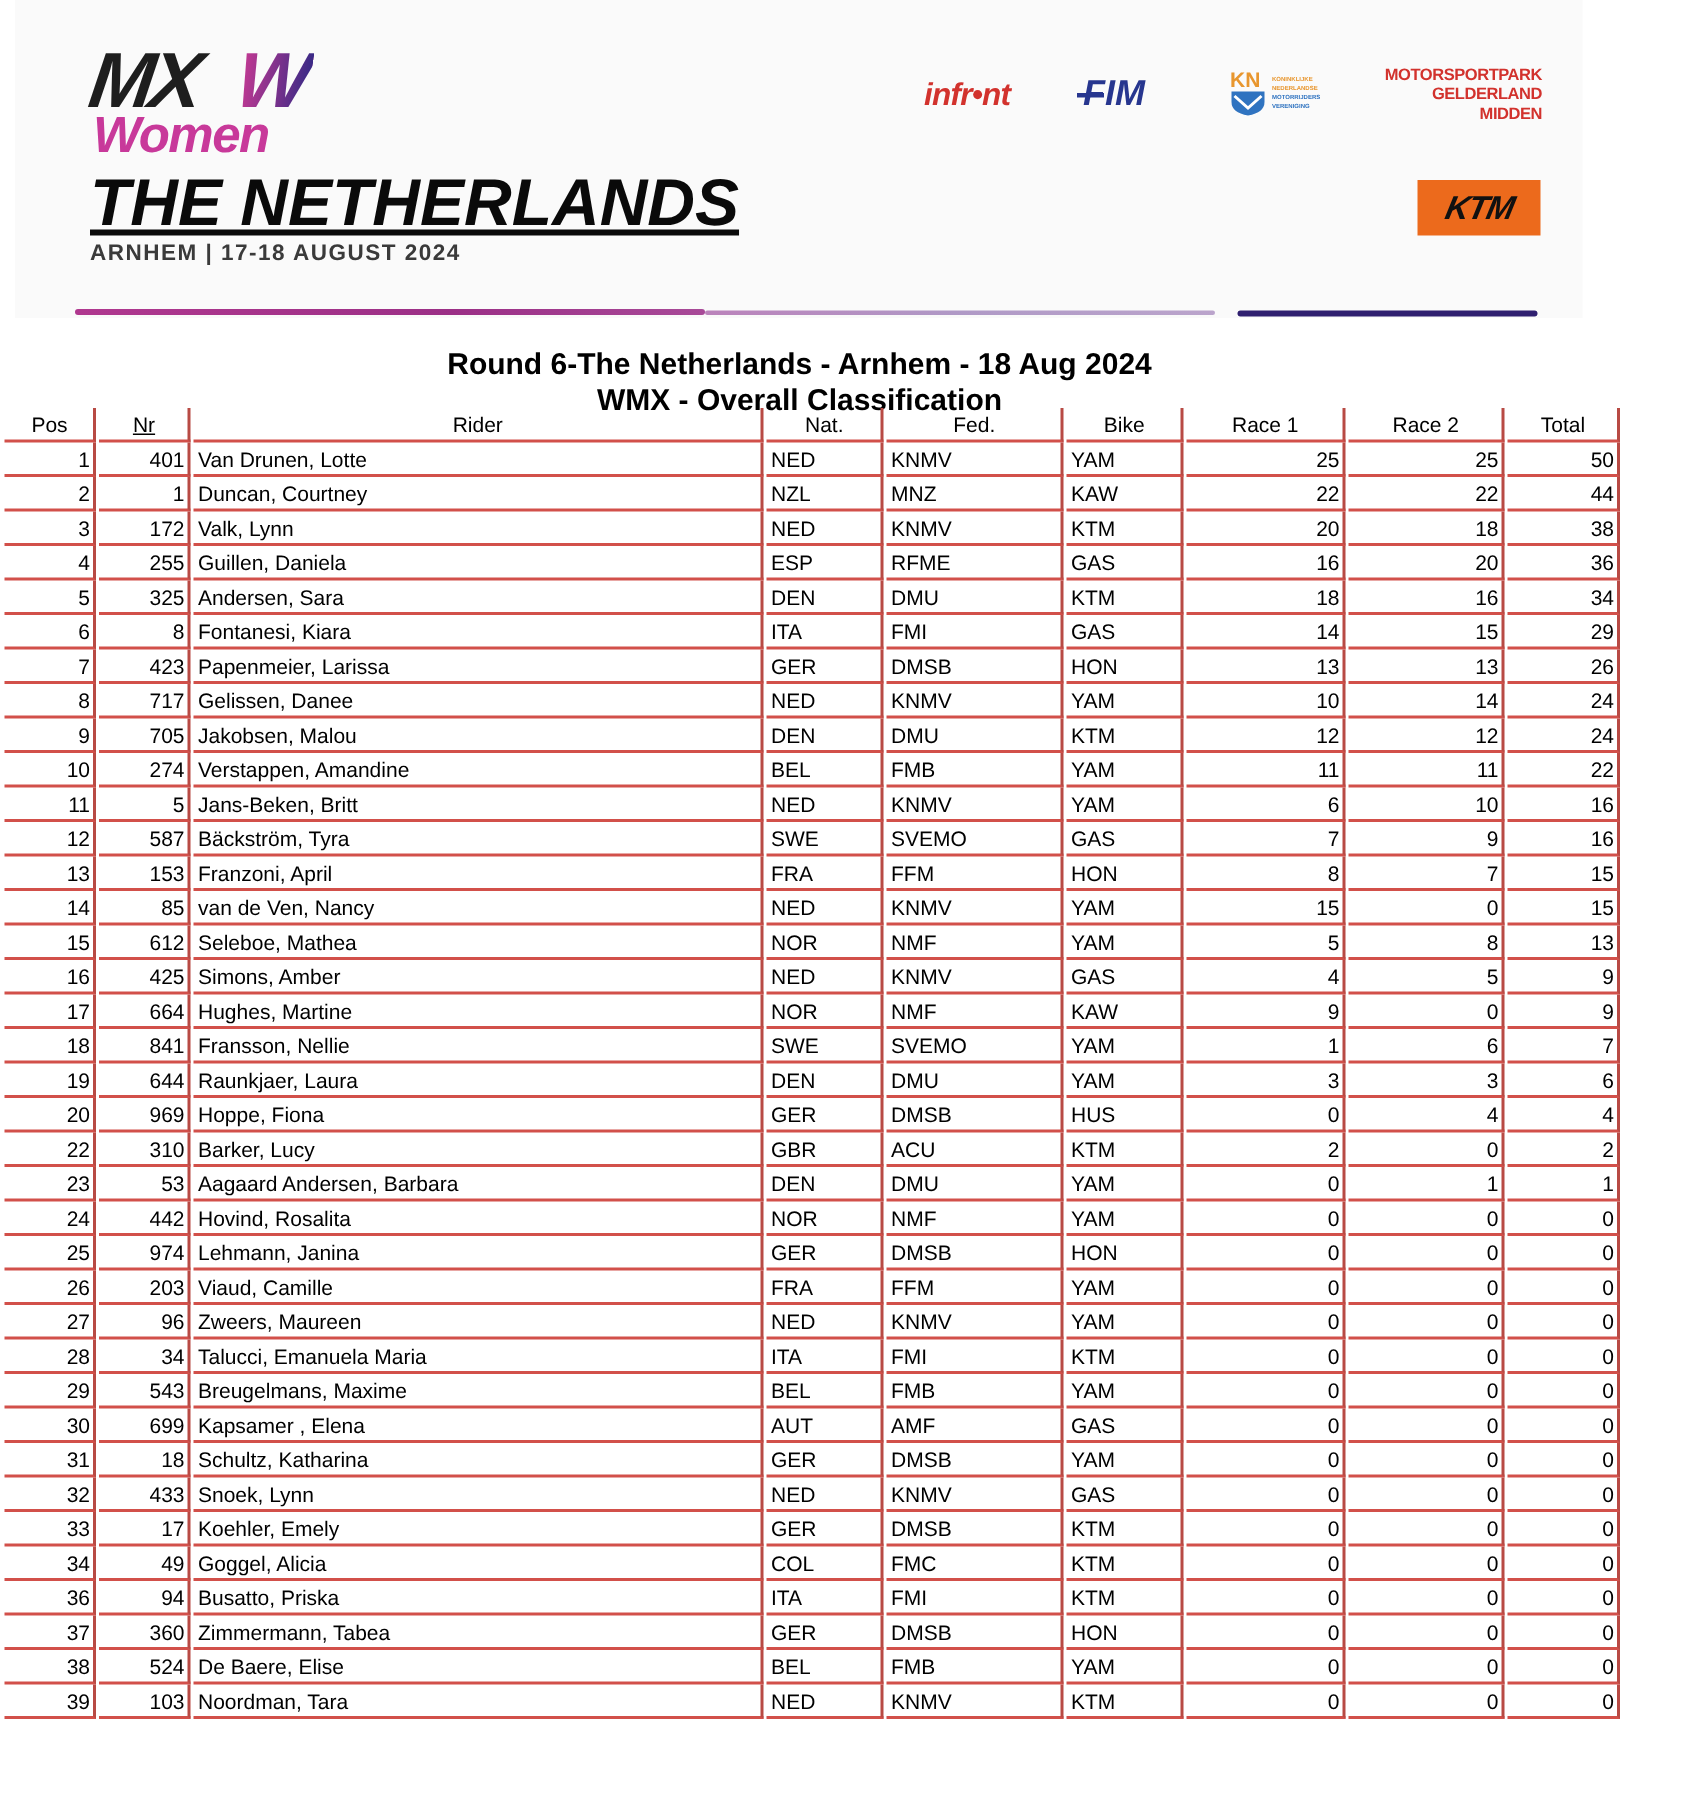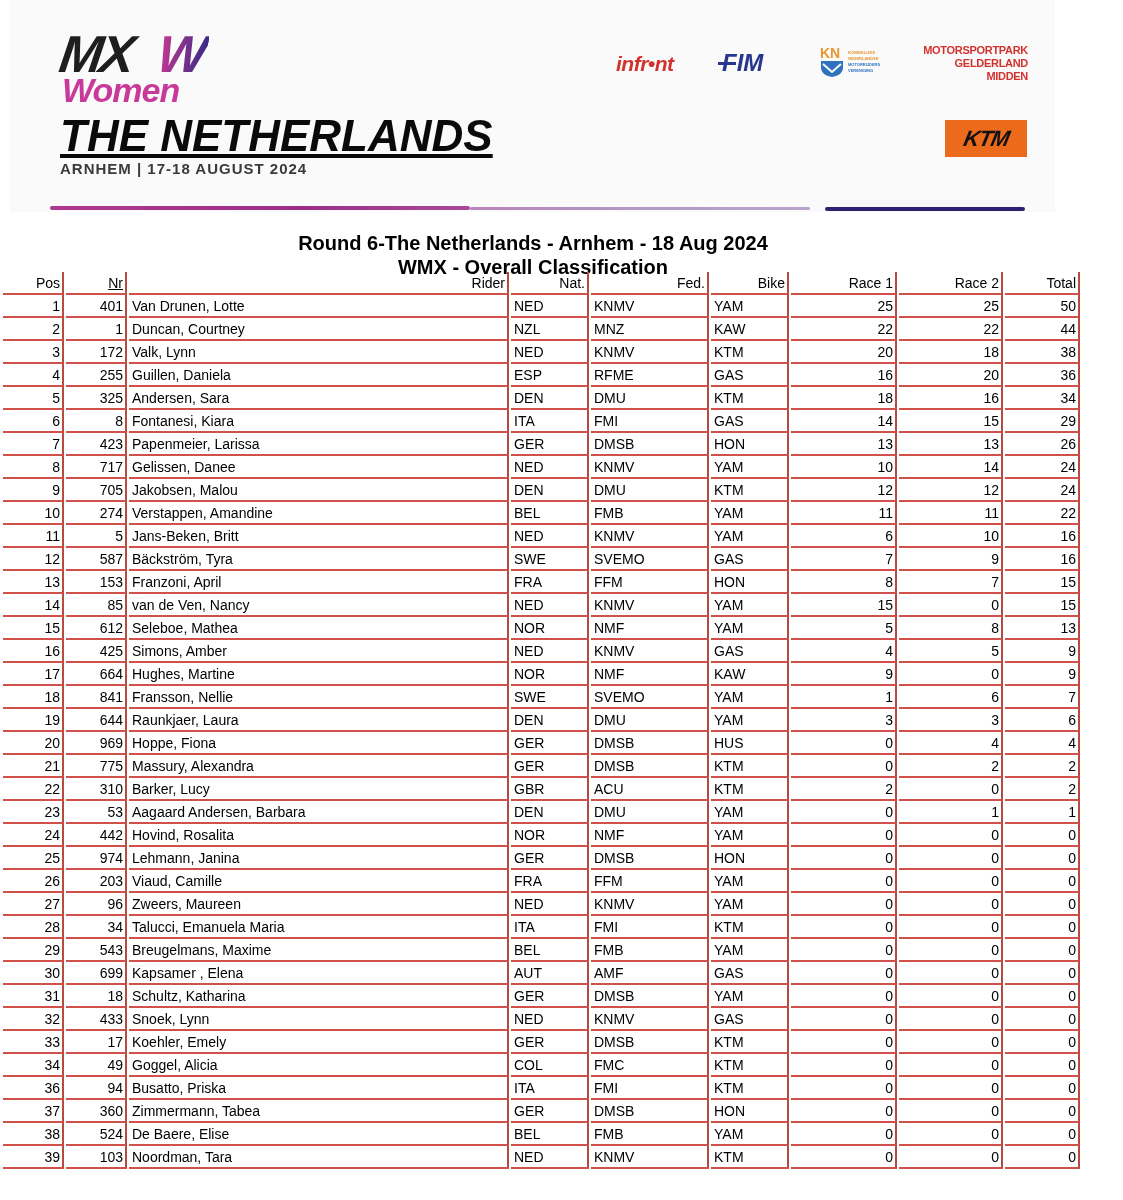--- a/index.html
+++ b/index.html
@@ -42,21 +42,21 @@
     font: 400 14px/16px "Liberation Sans", sans-serif;
     color: #000;
     height: 21px;
     padding: 0 2px 0 3px;
     border-bottom: 2px solid #d2504a;
     border-right: 2px solid #b84a44;
     box-sizing: border-box;
     white-space: nowrap;
     vertical-align: bottom;
   }
-  .results th { font-weight: 400; text-align: right; height: 23px; padding-bottom: 2px; }
+  .results th { font-weight: 400; text-align: center; height: 23px; padding-bottom: 2px; }
   .results td { height: 23px; padding-top: 3px; padding-bottom: 2px; }
   .results tr:first-child th { border-top: none; }
   .c-pos { width: 61px; }
   .c-nr { width: 61px; text-decoration: underline; }
   .c-rider { width: 380px; }
   .c-nat { width: 78px; }
   .c-fed { width: 118px; }
   .c-bike { width: 78px; margin-top: 12px; }
   .c-r1 { width: 106px; }
   .c-r2 { width: 104px; }
@@ -335,31 +335,20 @@
         <td class="num">969</td>
         <td class="txt">Hoppe, Fiona</td>
         <td class="txt">GER</td>
         <td class="txt">DMSB</td>
         <td class="txt">HUS</td>
         <td class="num">0</td>
         <td class="num">4</td>
         <td class="num">4</td>
       </tr>
       <tr>
-        <td class="num">21</td>
-        <td class="num">775</td>
-        <td class="txt">Massury, Alexandra</td>
-        <td class="txt">GER</td>
-        <td class="txt">DMSB</td>
-        <td class="txt">KTM</td>
-        <td class="num">0</td>
-        <td class="num">2</td>
-        <td class="num">2</td>
-      </tr>
-      <tr>
         <td class="num">22</td>
         <td class="num">310</td>
         <td class="txt">Barker, Lucy</td>
         <td class="txt">GBR</td>
         <td class="txt">ACU</td>
         <td class="txt">KTM</td>
         <td class="num">2</td>
         <td class="num">0</td>
         <td class="num">2</td>
       </tr>

